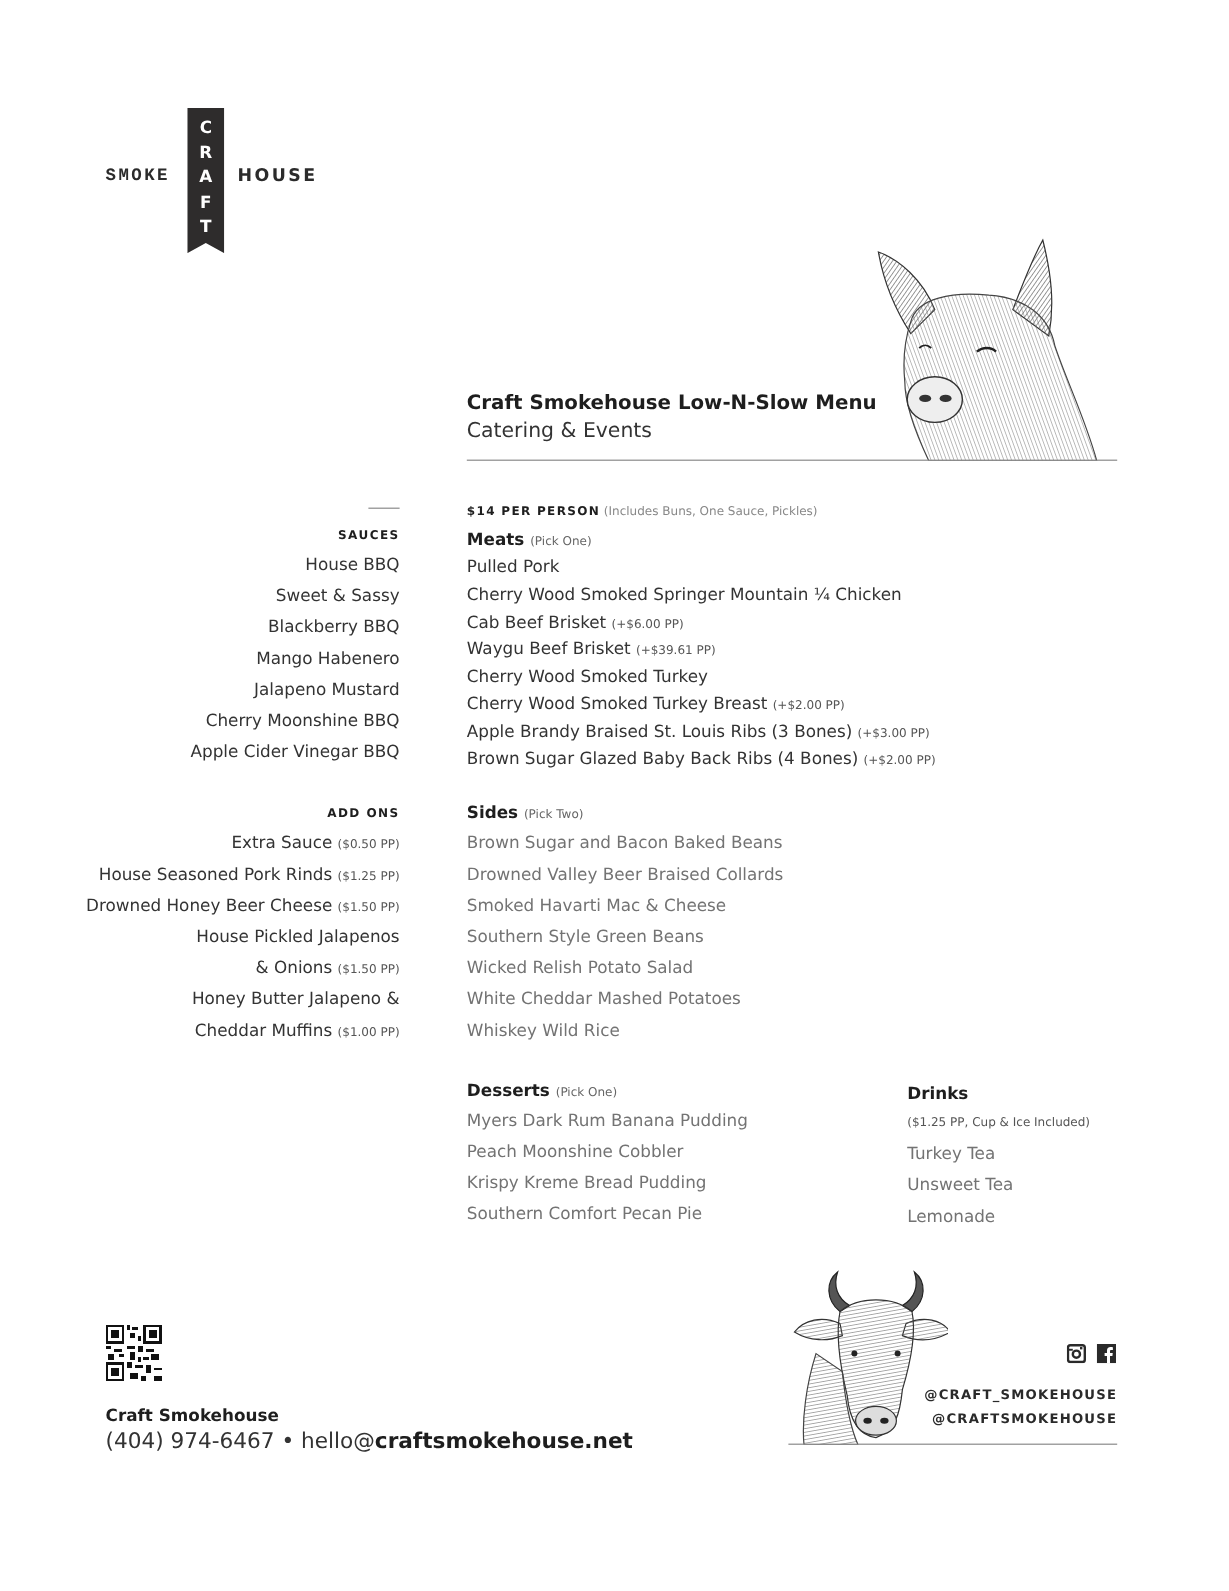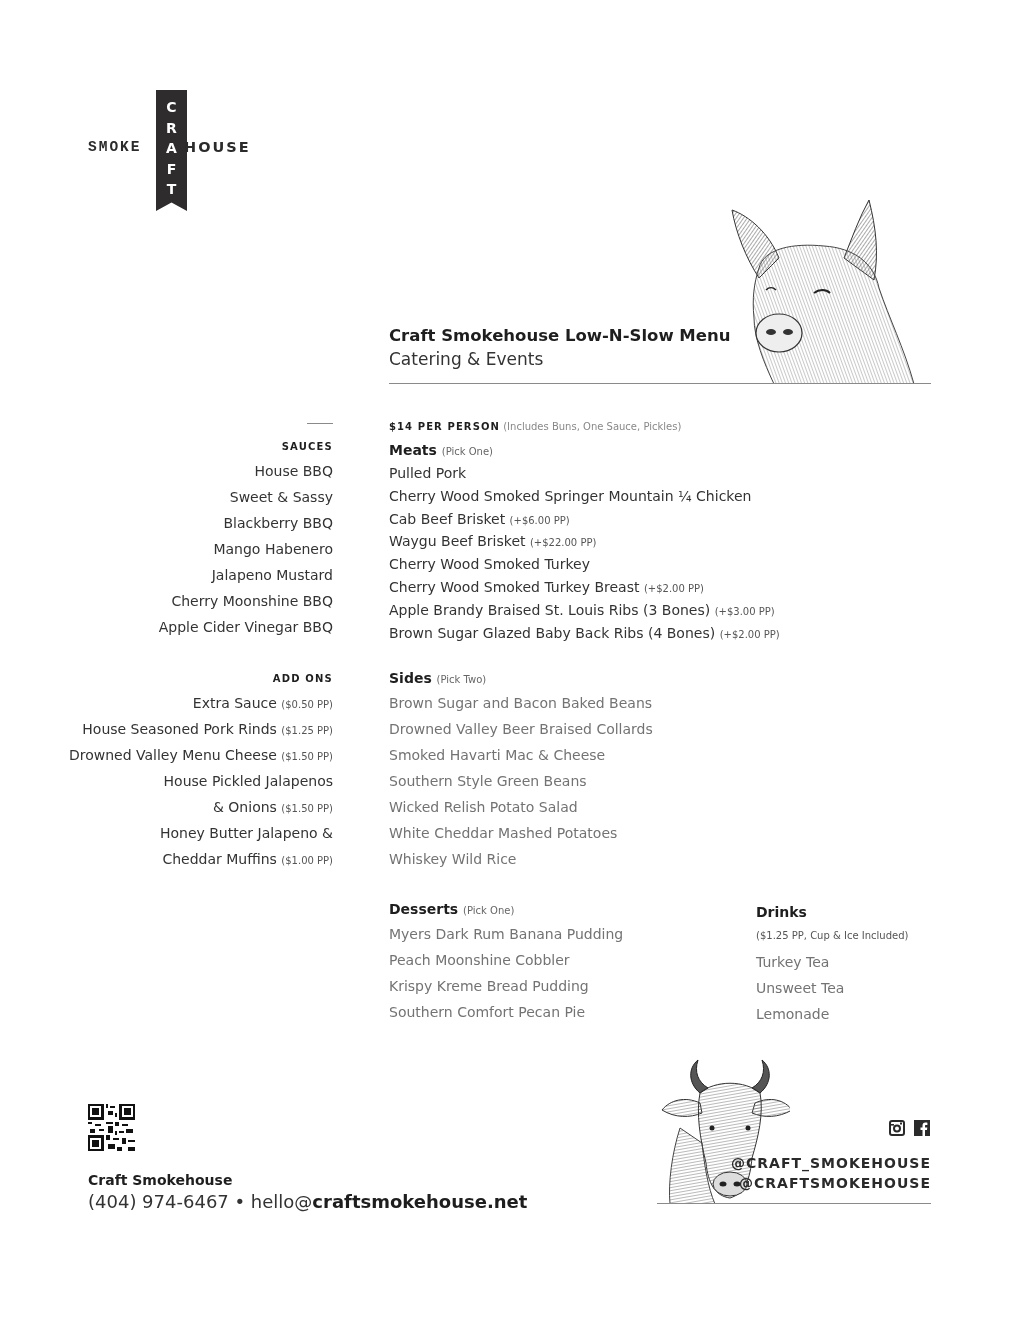--- a/index.html
+++ b/index.html
@@ -3,21 +3,21 @@
 <meta charset="utf-8">
 <style>
   * { box-sizing: border-box; margin: 0; padding: 0; }
   html, body { width: 1024px; height: 1326px; background: #ffffff; }
   body { position: relative; font-family: "DejaVu Sans", "Liberation Sans", sans-serif; color: #2a2a2a; overflow: hidden; }
 
   
   .logo { position: absolute; left: 88px; top: 90px; width: 170px; height: 122px; }
   .logo .word { position: absolute; top: 49px; font-size: 14.5px; font-weight: bold; letter-spacing: 2px; color: #2b2b2b; }
   .logo .word.left { left: 0; font-family: Liberation Mono, monospace; }
-  .logo .word.right { left: 96px; }
+  .logo .word.right { left: 110px; }
   .ribbon { position: absolute; left: 68px; top: 0; width: 31px; height: 121px; background: #2e2c2c;
             clip-path: polygon(0 0, 100% 0, 100% 100%, 50% 93%, 0 100%); }
   .ribbon .letters { position: absolute; left: 0; top: 7px; width: 31px; display: flex; flex-direction: column; align-items: center; }
   .ribbon .letters span { color: #fff; font-size: 14px; font-weight: bold; line-height: 20.5px; }
 
   
   .pig { position: absolute; left: 724px; top: 198px; width: 210px; height: 186px; }
   .cow { position: absolute; left: 660px; top: 1058px; width: 130px; height: 146px; }
 
   
@@ -47,21 +47,21 @@
   .drinks-note { font-size: 10px; color: #555; height: 26px; line-height: 26px; }
 
   
   .qr { position: absolute; left: 88px; top: 1104px; width: 47px; height: 47px; }
   .footer-name { position: absolute; left: 88px; top: 1172px; font-size: 14px; font-weight: bold; color: #1e1e1e; }
   .footer-contact { position: absolute; left: 88px; top: 1191px; font-size: 18px; color: #333; white-space: nowrap; }
   .footer-contact b { color: #1e1e1e; }
   .social-icons { position: absolute; left: 889px; top: 1120px; display: flex; gap: 9px; }
   .social-icons svg { display: block; }
   .handles { position: absolute; right: 93px; top: 1153px; text-align: right; }
-  .handles div { font-size: 14px; font-weight: bold; letter-spacing: 1px; color: #2a2a2a; height: 20px; line-height: 20px; }
+  .handles div { font-size: 11px; font-weight: bold; letter-spacing: 1px; color: #2a2a2a; height: 20px; line-height: 20px; }
   .rule-footer { position: absolute; left: 657px; top: 1203px; width: 274px; height: 1px; background: #8a8a8a; }
 </style>
 </head>
 <body>
 
 <div class="logo">
   <span class="word left">SMOKE</span>
   <div class="ribbon">
     <div class="letters">
       <span>C</span>
@@ -112,34 +112,34 @@
   <div class="left-item">Mango Habenero</div>
   <div class="left-item">Jalapeno Mustard</div>
   <div class="left-item">Cherry Moonshine BBQ</div>
   <div class="left-item">Apple Cider Vinegar BBQ</div>
 </div>
 
 <div class="left-col" style="top:668px;">
   <div class="cat-head">ADD ONS</div>
   <div class="left-item"><span>Extra Sauce</span> <span class="price">($0.50 PP)</span></div>
   <div class="left-item"><span>House Seasoned Pork Rinds</span> <span class="price">($1.25 PP)</span></div>
-  <div class="left-item"><span>Drowned Valley Menu Cheese</span> <span class="price">($1.50 PP)</span></div>
+  <div class="left-item"><span>Drowned Honey Beer Cheese</span> <span class="price">($1.50 PP)</span></div>
   <div class="left-item"><span>House Pickled Jalapenos</span></div>
   <div class="left-item"><span>&amp; Onions</span> <span class="price">($1.50 PP)</span></div>
   <div class="left-item"><span>Honey Butter Jalapeno &amp;</span></div>
   <div class="left-item"><span>Cheddar Muffins</span> <span class="price">($1.00 PP)</span></div>
 </div>
 
 <div class="main-col" style="top:416px;">
   <div class="pp-line"><b>$14 PER PERSON</b> <span class="note">(Includes Buns, One Sauce, Pickles)</span></div>
   <div class="sec-head" style="height:24px;line-height:24px;"><span>Meats</span> <span class="note">(Pick One)</span></div>
   <div class="meat-item"><span>Pulled Pork</span></div>
   <div class="meat-item"><span>Cherry Wood Smoked Springer Mountain ¼ Chicken</span></div>
   <div class="meat-item"><span>Cab Beef Brisket</span> <span class="price">(+$6.00 PP)</span></div>
-  <div class="meat-item"><span>Waygu Beef Brisket</span> <span class="price">(+$22.00 PP)</span></div>
+  <div class="meat-item"><span>Waygu Beef Brisket</span> <span class="price">(+$39.61 PP)</span></div>
   <div class="meat-item"><span>Cherry Wood Smoked Turkey</span></div>
   <div class="meat-item"><span>Cherry Wood Smoked Turkey Breast</span> <span class="price">(+$2.00 PP)</span></div>
   <div class="meat-item"><span>Apple Brandy Braised St. Louis Ribs (3 Bones)</span> <span class="price">(+$3.00 PP)</span></div>
   <div class="meat-item"><span>Brown Sugar Glazed Baby Back Ribs (4 Bones)</span> <span class="price">(+$2.00 PP)</span></div>
 </div>
 
 <div class="main-col" style="top:666px;">
   <div class="sec-head" style="height:24px;line-height:24px;"><span>Sides</span> <span class="note">(Pick Two)</span></div>
   <div class="side-item">Brown Sugar and Bacon Baked Beans</div>
   <div class="side-item">Drowned Valley Beer Braised Collards</div>

